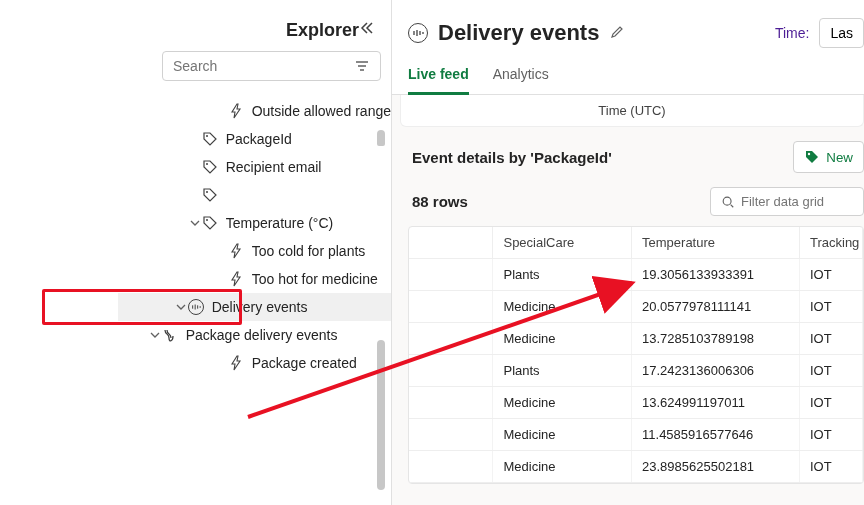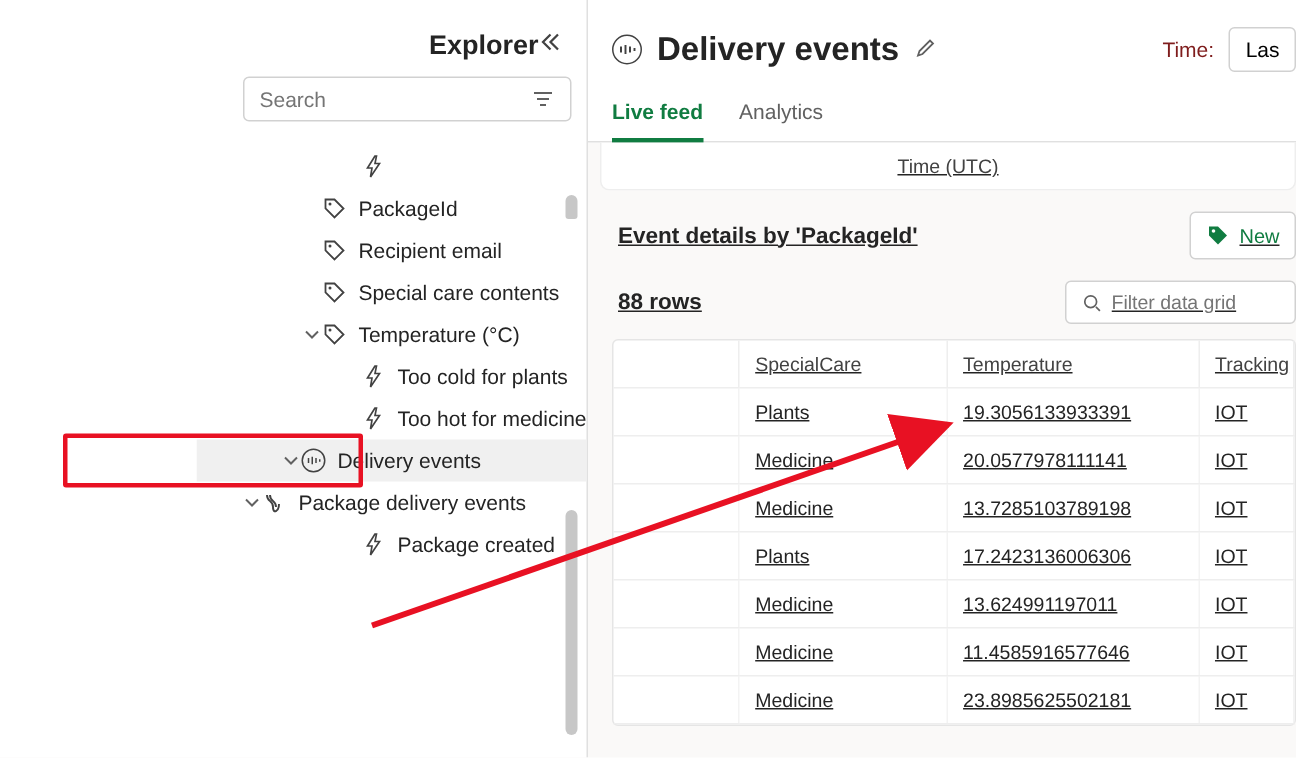--- a/index.html
+++ b/index.html
@@ -25,26 +25,26 @@
 .scroll-ind { position: absolute; right: 6px; width: 8px; background: #c7c7c7; border-radius: 4px; }
 .scroll-up { top: 130px; height: 16px; border-radius: 8px 8px 4px 4px; }
 .scroll-thumb { top: 340px; height: 150px; }
 .highlight-box { position: absolute; border: 3px solid #e81123; border-radius: 2px; pointer-events: none; }
 .main { flex: 1; display: flex; flex-direction: column; background: #faf9f8; }
 .main-header { padding: 18px 0 0 16px; display: flex; align-items: center; justify-content: space-between; background: #fff; }
 .main-title-wrap { display: flex; align-items: center; gap: 10px; }
 .main-title { font-size: 22px; font-weight: 600; }
 .edit-btn { background: none; border: none; cursor: pointer; color: #616161; }
 .time-wrap { display: flex; align-items: center; gap: 10px; padding-right: 0; }
-.time-label { color: #7f1d1d; font-size: 14px; }
+.time-label { color: #4c1d95; font-size: 14px; }
 .time-btn { border: 1px solid #d1d1d1; border-radius: 4px; padding: 6px 10px; background: #fff; cursor: pointer; font-size: 14px; }
 .tabs { display: flex; gap: 24px; padding: 18px 0 0 16px; border-bottom: 1px solid #e0e0e0; background: #fff; }
 .tab { padding-bottom: 10px; cursor: pointer; color: #616161; font-size: 14px; }
 .tab.active { color: #107c41; font-weight: 600; border-bottom: 3px solid #107c41; margin-bottom: -1px; }
-.content { flex: 1; padding: 0 0 0 10px; overflow: hidden; text-decoration: underline; }
+.content { flex: 1; padding: 0 0 0 10px; overflow: hidden; }
 .time-utc { text-align: center; padding: 8px 0; color: #424242; font-size: 13px; background: #fff; border: 1px solid #eee; border-top: none; border-radius: 0 0 6px 6px; margin-bottom: 14px; margin-left: -2px; }
 .details-hdr { display: flex; justify-content: space-between; align-items: center; padding: 0 0 14px 10px; }
 .details-title { font-size: 15px; font-weight: 600; }
 .new-btn { display: flex; align-items: center; gap: 6px; border: 1px solid #d1d1d1; border-radius: 4px; padding: 7px 10px; background: #fff; cursor: pointer; color: #107c41; font-weight: 500; }
 .row-filter { display: flex; justify-content: space-between; align-items: center; padding: 0 0 10px 10px; }
 .row-count { font-weight: 600; font-size: 15px; }
 .filter-input { display: flex; align-items: center; gap: 6px; border: 1px solid #d1d1d1; border-radius: 4px; padding: 6px 10px; background: #fff; width: 154px; }
 .filter-input input { border: none; outline: none; flex: 1; font-size: 13px; width: 100%; color: #616161; }
 .grid { border: 1px solid #e5e5e5; border-radius: 4px; background: #fff; margin-left: 6px; }
 .grid table { width: 100%; border-collapse: collapse; table-layout: fixed; }
@@ -83,20 +83,21 @@
     </div>
   </div>
   <div class="tree" id="tree">
       <div class="tree-item pad-3" id="tree-item-0">
         <span class="chev"></span>
         <span class="icon">
           <svg width="16" height="16" viewBox="0 0 16 16">
             <path d="M9 1L4 9h3l-1 6 6-9H9l1-5z" stroke="#424242" stroke-width="1.1" fill="none"></path>
           </svg>
         </span>
+        <span class="label">Outside allowed range</span>
       </div>
       <div class="tree-item pad-2" id="tree-item-1">
         <span class="chev"></span>
         <span class="icon">
           <svg width="16" height="16" viewBox="0 0 16 16">
             <path d="M2 2h6l6 6-6 6-6-6z" stroke="#424242" stroke-width="1.2" fill="none"></path>
             <circle cx="5" cy="5" r="1" fill="#424242"></circle>
           </svg>
         </span>
         <span class="label">PackageId</span>
@@ -112,21 +113,20 @@
         <span class="label">Recipient email</span>
       </div>
       <div class="tree-item pad-2" id="tree-item-3">
         <span class="chev"></span>
         <span class="icon">
           <svg width="16" height="16" viewBox="0 0 16 16">
             <path d="M2 2h6l6 6-6 6-6-6z" stroke="#424242" stroke-width="1.2" fill="none"></path>
             <circle cx="5" cy="5" r="1" fill="#424242"></circle>
           </svg>
         </span>
-        <span class="label">Special care contents</span>
       </div>
       <div class="tree-item pad-2" id="tree-item-4">
         <span class="chev">
           <svg width="10" height="10" viewBox="0 0 10 10">
             <path d="M1 3l4 4 4-4" stroke="#616161" stroke-width="1.3" fill="none"></path>
           </svg>
         </span>
         <span class="icon">
           <svg width="16" height="16" viewBox="0 0 16 16">
             <path d="M2 2h6l6 6-6 6-6-6z" stroke="#424242" stroke-width="1.2" fill="none"></path>

